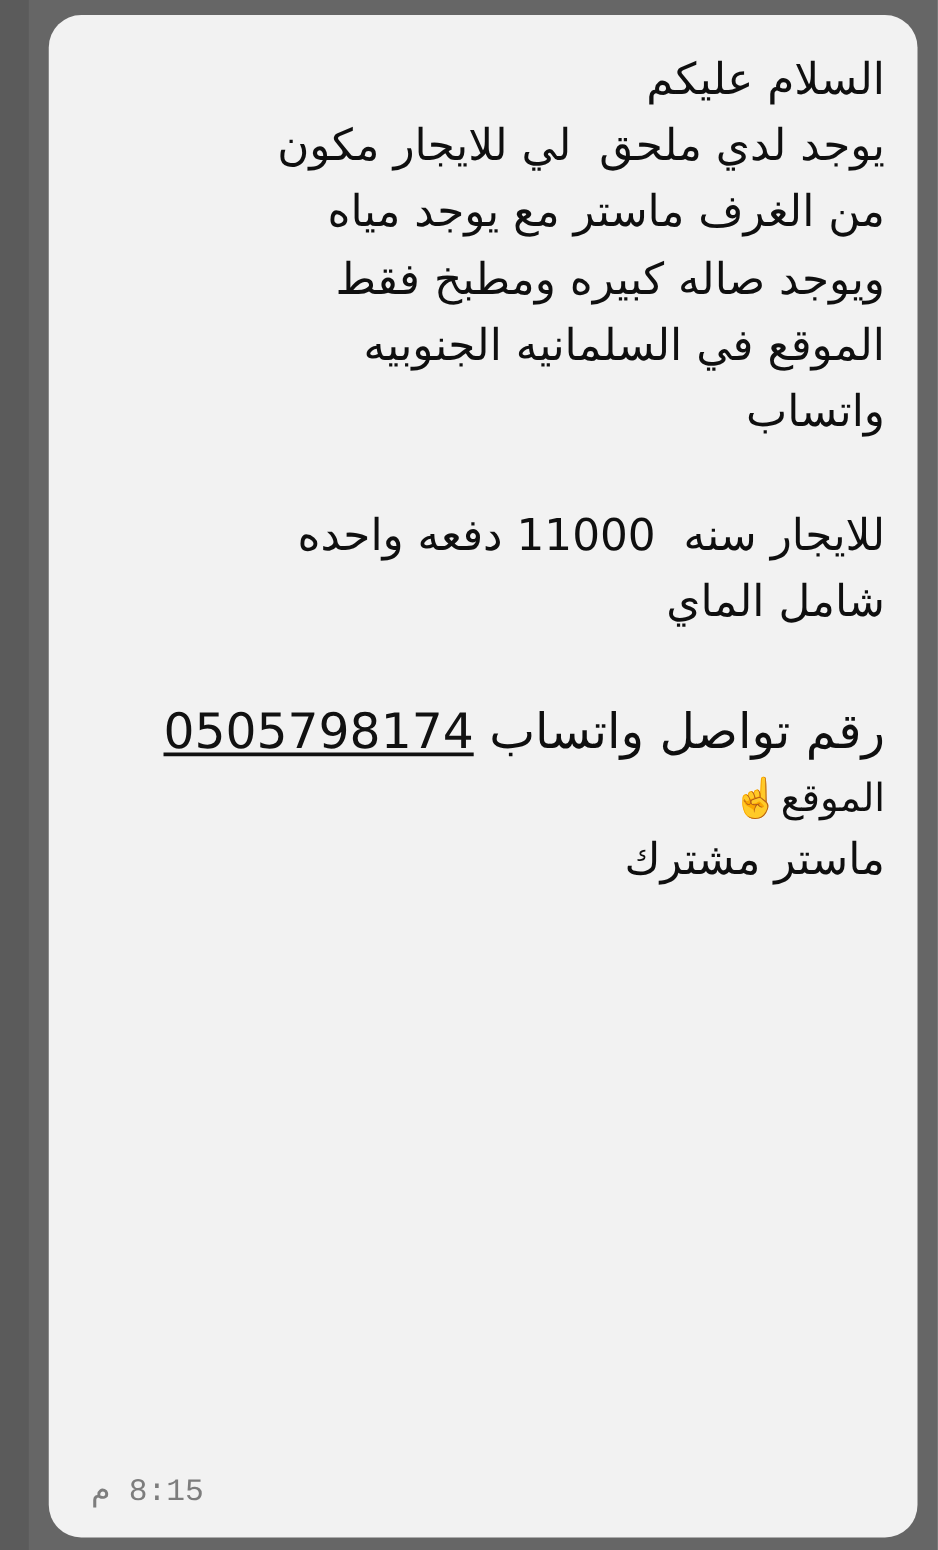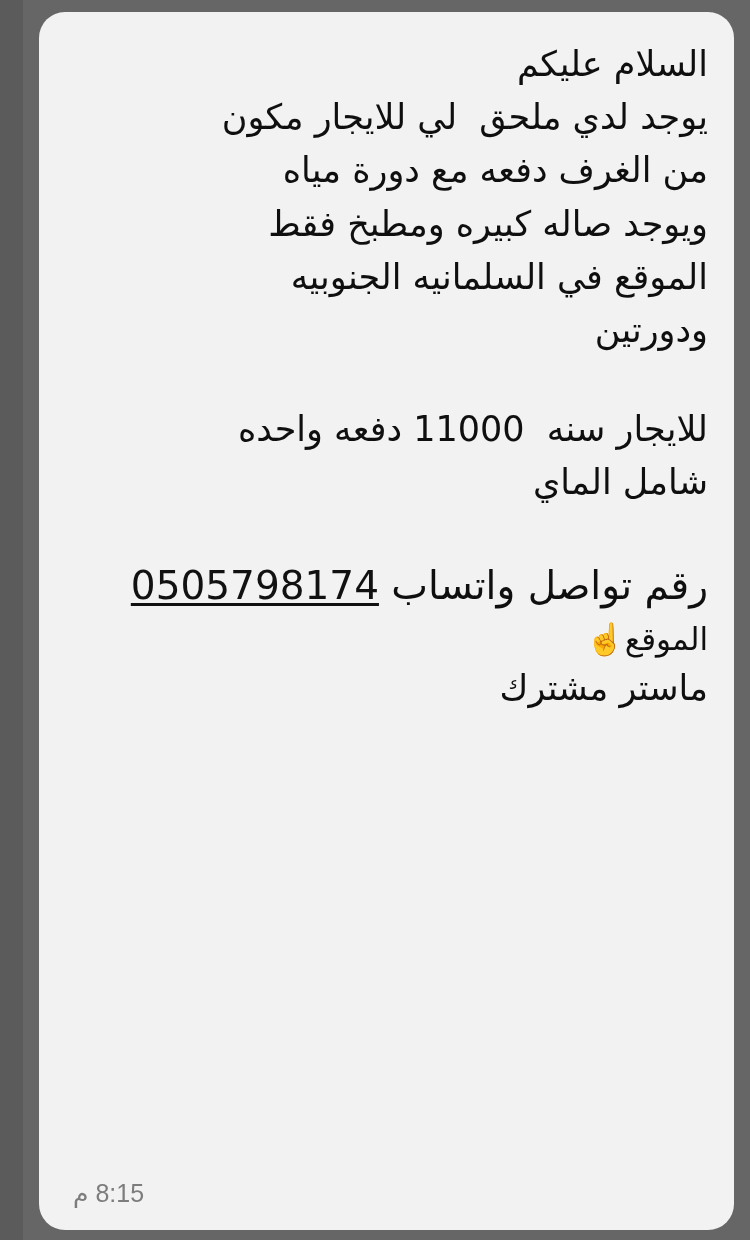--- a/index.html
+++ b/index.html
@@ -70,36 +70,36 @@
     font-family: "DejaVu Sans", "Liberation Sans", sans-serif;
     color: #0f0f0f;
   }
   .timestamp {
     position: absolute;
     left: 34px;
     bottom: 22px;
     font-size: 25px;
     color: #7d7d7d;
     direction: rtl;
-    font-family: Liberation Sans, sans-serif;
+    font-family: Liberation Mono, monospace;
   }
 </style>
 </head>
 <body>
 
 <div class="screen">
   <div class="bubble">
 
     <div class="block">السلام عليكم</div>
 
     <div class="block">يوجد لدي ملحق  لي للايجار مكون</div>
-    <div class="block">من الغرف دفعه مع دورة مياه</div>
+    <div class="block">من الغرف ماستر مع يوجد مياه</div>
     <div class="block">ويوجد صاله كبيره ومطبخ فقط</div>
     <div class="block">الموقع في السلمانيه الجنوبيه</div>
-    <div class="block">ودورتين</div>
+    <div class="block">واتساب</div>
 
     <div class="spacer"></div>
 
     <div class="block">للايجار سنه  11000 دفعه واحده</div>
     <div class="block">شامل الماي</div>
 
     <div class="spacer"></div>
 
     <div class="link-block">
       <span>رقم تواصل واتساب</span>

